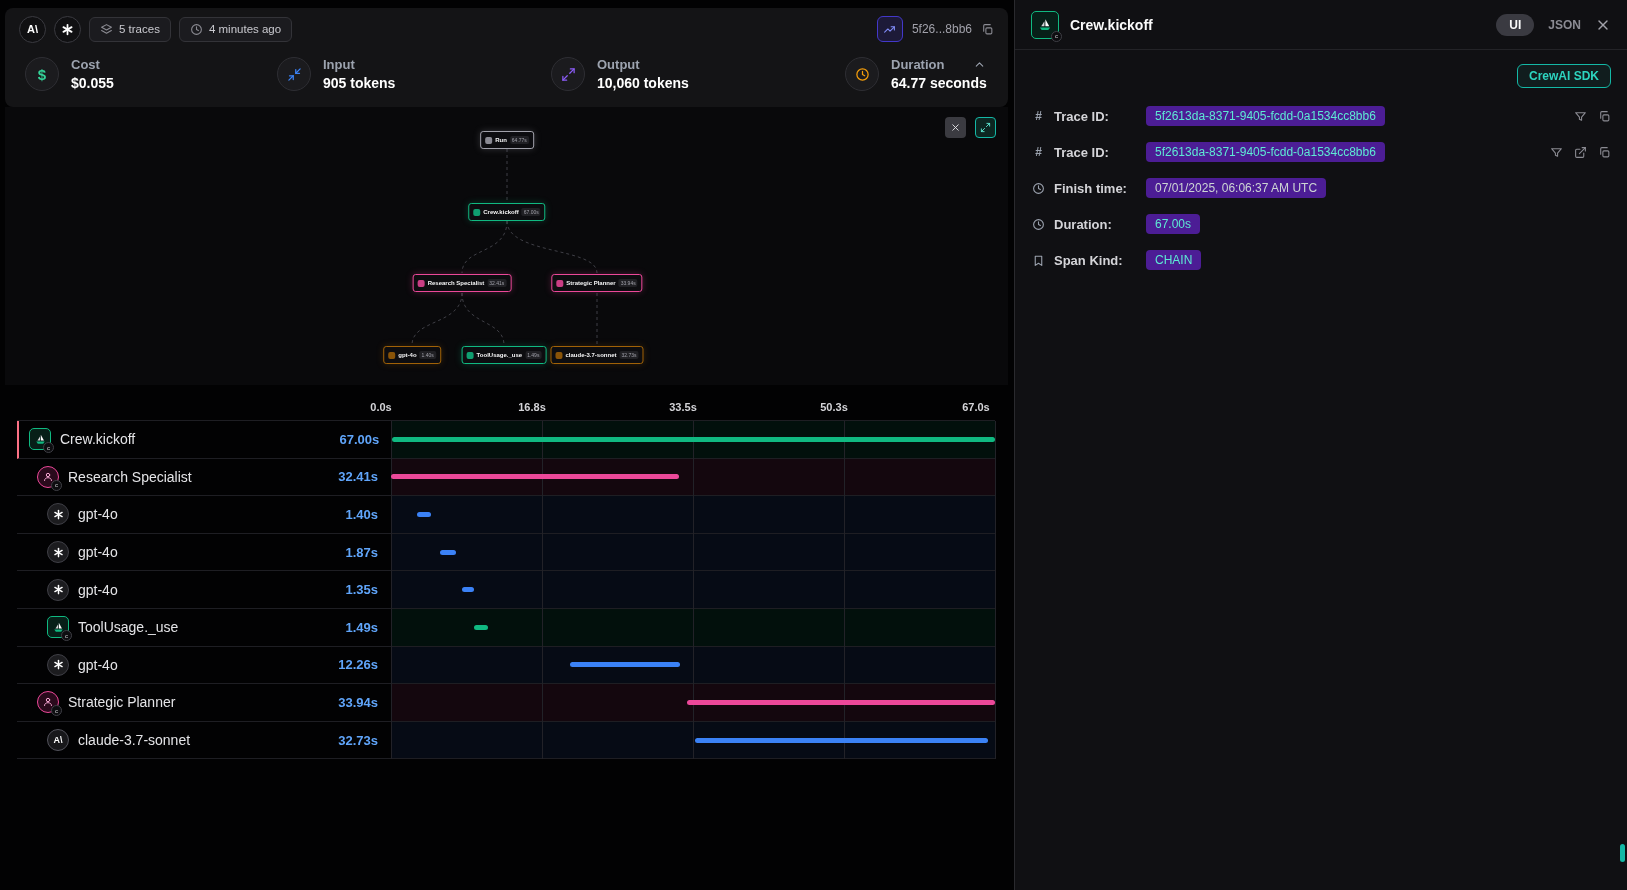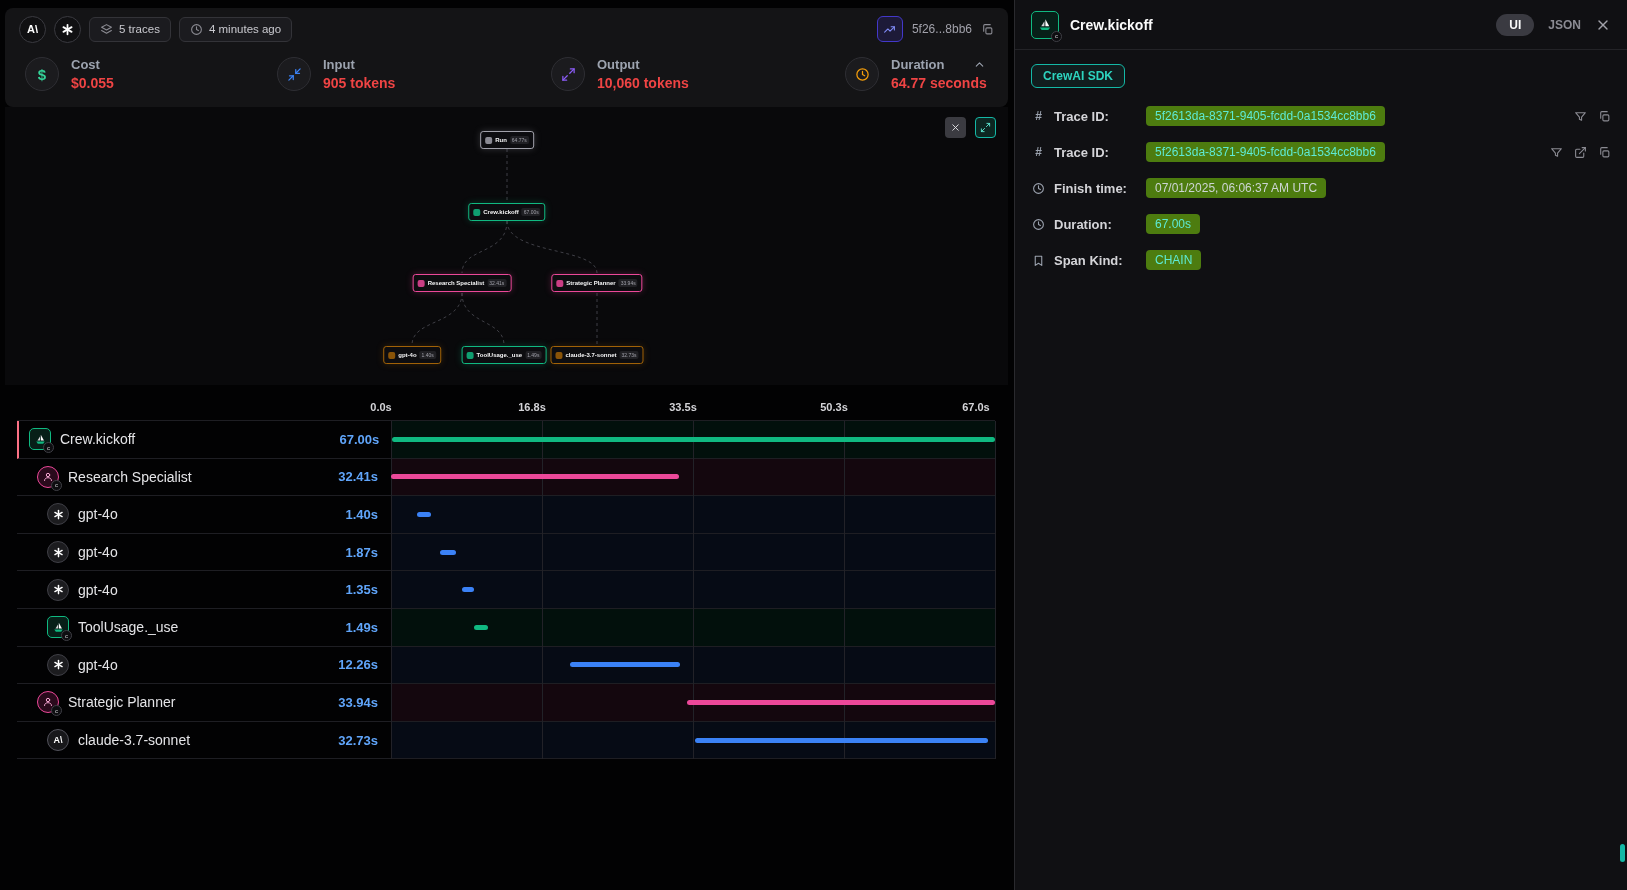--- a/index.html
+++ b/index.html
@@ -27,21 +27,21 @@
   .trace-short { font-size:12px; color:#a1a1aa; }
   .copy-ic { color:#8b8b93; cursor:pointer; }
 
   
   .stats { position:absolute; left:0; top:42px; width:100%; height:57px; }
   .stat { position:absolute; top:7px; display:flex; align-items:center; gap:12px; }
   .stat-icon { width:34px; height:34px; border-radius:50%; background:#1b1b1e; border:1px solid #2e2e33;
     display:flex; align-items:center; justify-content:center; font-size:15px; font-weight:bold; }
   .stat-icon .ic { width:15px; height:15px; }
   .stat-label { font-size:13px; font-weight:600; color:#9ca3af; margin-bottom:3px; }
-  .stat-value { font-size:14px; font-weight:bold; color:#ef4444; }
+  .stat-value { font-size:14px; font-weight:bold; color:#ffffff; }
   .stats-collapse { position:absolute; right:22px; top:8px; color:#9ca3af; cursor:pointer; }
 
   
   .graph { position:absolute; left:5px; top:107px; width:1003px; height:278px; background:#09090b; }
   .graph svg.edges { position:absolute; inset:0; }
   .gnode { position:absolute; transform:translateX(-50%); background:#0d0d10; border:1px solid #555;
     border-radius:3px; display:flex; align-items:center; gap:3px; padding:3px 4px; height:18px; cursor:pointer; }
   .gnode .dot { width:7px; height:7px; border-radius:2px; background:currentColor; opacity:.85; flex:none; }
   .gnode .lbl { font-size:6px; color:#f4f4f5; white-space:nowrap; font-weight:bold; }
   .gnode .npill { font-size:5px; color:#a1a1aa; background:#202024; border-radius:2px; padding:1px 2px; white-space:nowrap; }
@@ -83,27 +83,27 @@
   .sidebar { position:absolute; left:1014px; top:0; width:613px; height:890px; background:#101013;
     border-left:1px solid #2a2a2e; }
   .sb-header { height:50px; display:flex; align-items:center; gap:11px; padding:0 16px;
     border-bottom:1px solid #232327; }
   .sb-title { font-size:14px; font-weight:bold; color:#fafafa; }
   .sb-controls { margin-left:auto; display:flex; align-items:center; gap:14px; }
   .toggle-ui { background:#3a3a41; color:#fafafa; border-radius:999px; padding:4px 13px;
     font-size:12px; font-weight:600; cursor:pointer; }
   .toggle-json { color:#8b8b93; font-size:12px; font-weight:600; cursor:pointer; }
   .sb-close { color:#a1a1aa; cursor:pointer; }
-  .sdk-row { display:flex; padding:14px 16px 10px; }
+  .sdk-row { display:flex; justify-content:flex-end; padding:14px 16px 10px; }
   .sdk-badge { color:#2dd4bf; border:1px solid #14b8a6; background:rgba(45,212,191,.07);
     font-size:12px; font-weight:bold; border-radius:6px; padding:4px 11px; }
   .field { display:flex; align-items:center; height:36px; padding:0 16px; gap:8px; }
   .field .f-ic { color:#9ca3af; width:15px; display:flex; justify-content:center; font-size:12px; font-weight:bold; flex:none; }
   .f-label { font-size:13px; font-weight:600; color:#d4d4d8; width:84px; flex:none; }
-  .chip { background:#4d7c0f; border-radius:4px; padding:3px 9px; font-size:12px; white-space:nowrap; }
+  .chip { background:#4c1d95; border-radius:4px; padding:3px 9px; font-size:12px; white-space:nowrap; }
   .f-actions { margin-left:auto; display:flex; gap:11px; color:#8b8b93; }
   .f-actions .ic { cursor:pointer; }
   .attrs { margin-top:12px; display:flex; align-items:center; gap:9px; height:42px; padding:0 16px;
     border-top:1px solid #232327; border-bottom:1px solid #232327; cursor:pointer; }
   .attrs .f-ic { color:#60a5fa; }
   .attrs-label { font-size:13.5px; font-weight:bold; color:#fafafa; }
   .attrs .chev { margin-left:auto; color:#a1a1aa; }
   .scroll-thumb { position:absolute; right:2px; bottom:28px; width:5px; height:18px;
     background:#14b8a6; border-radius:3px; cursor:pointer; }
 </style>

